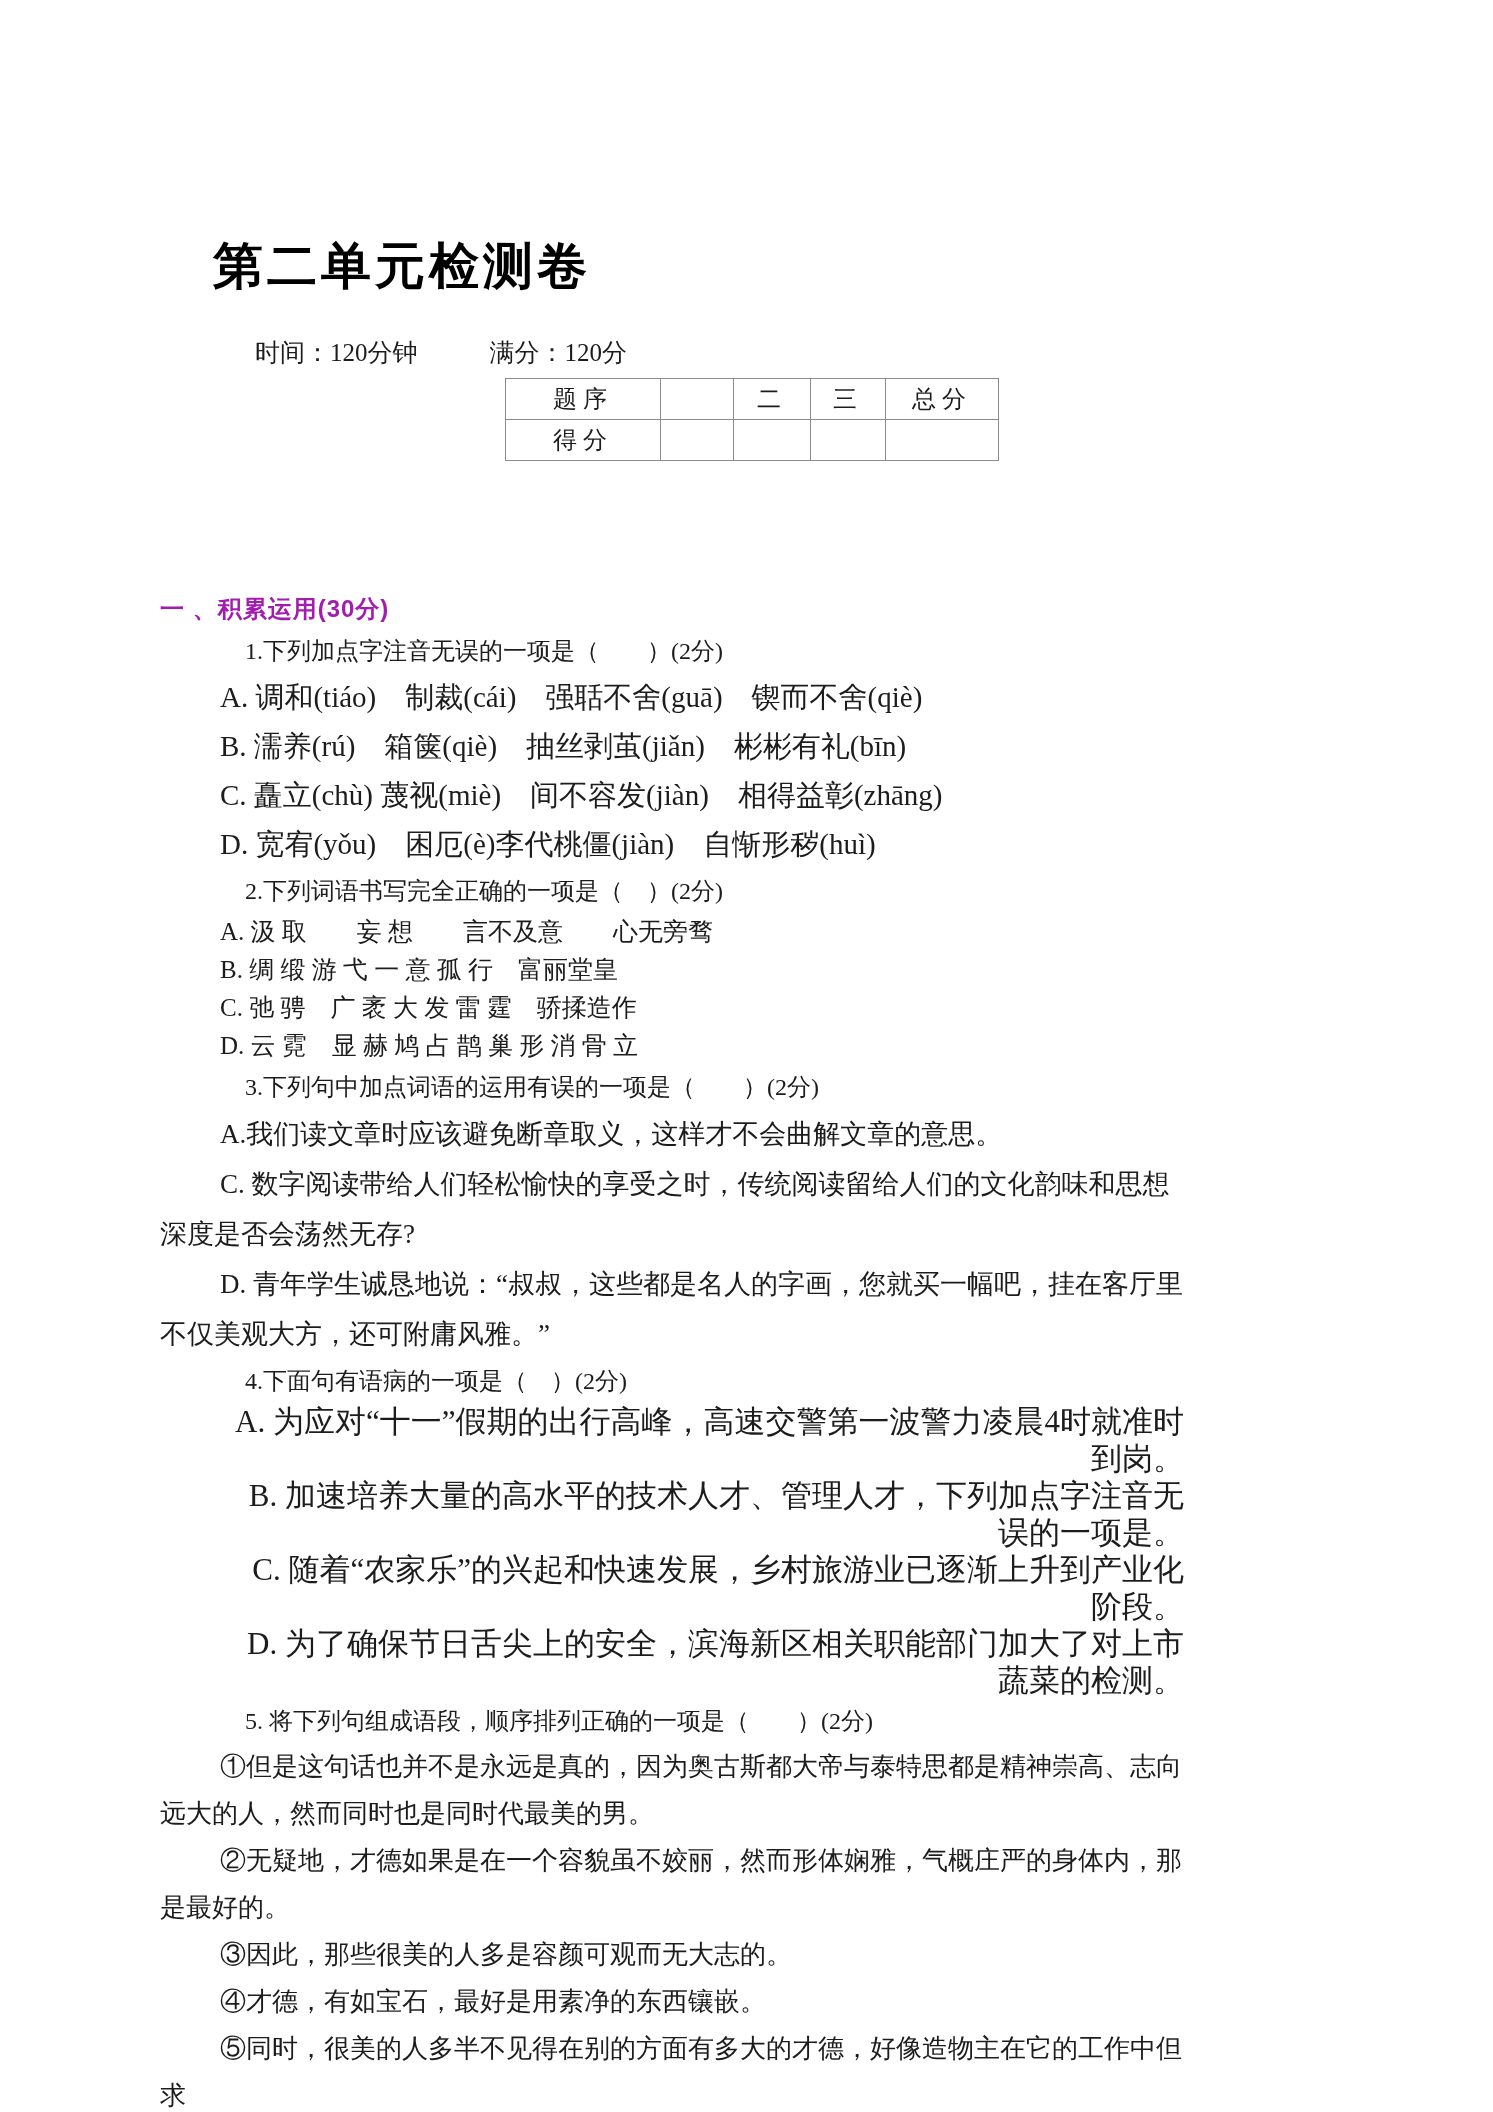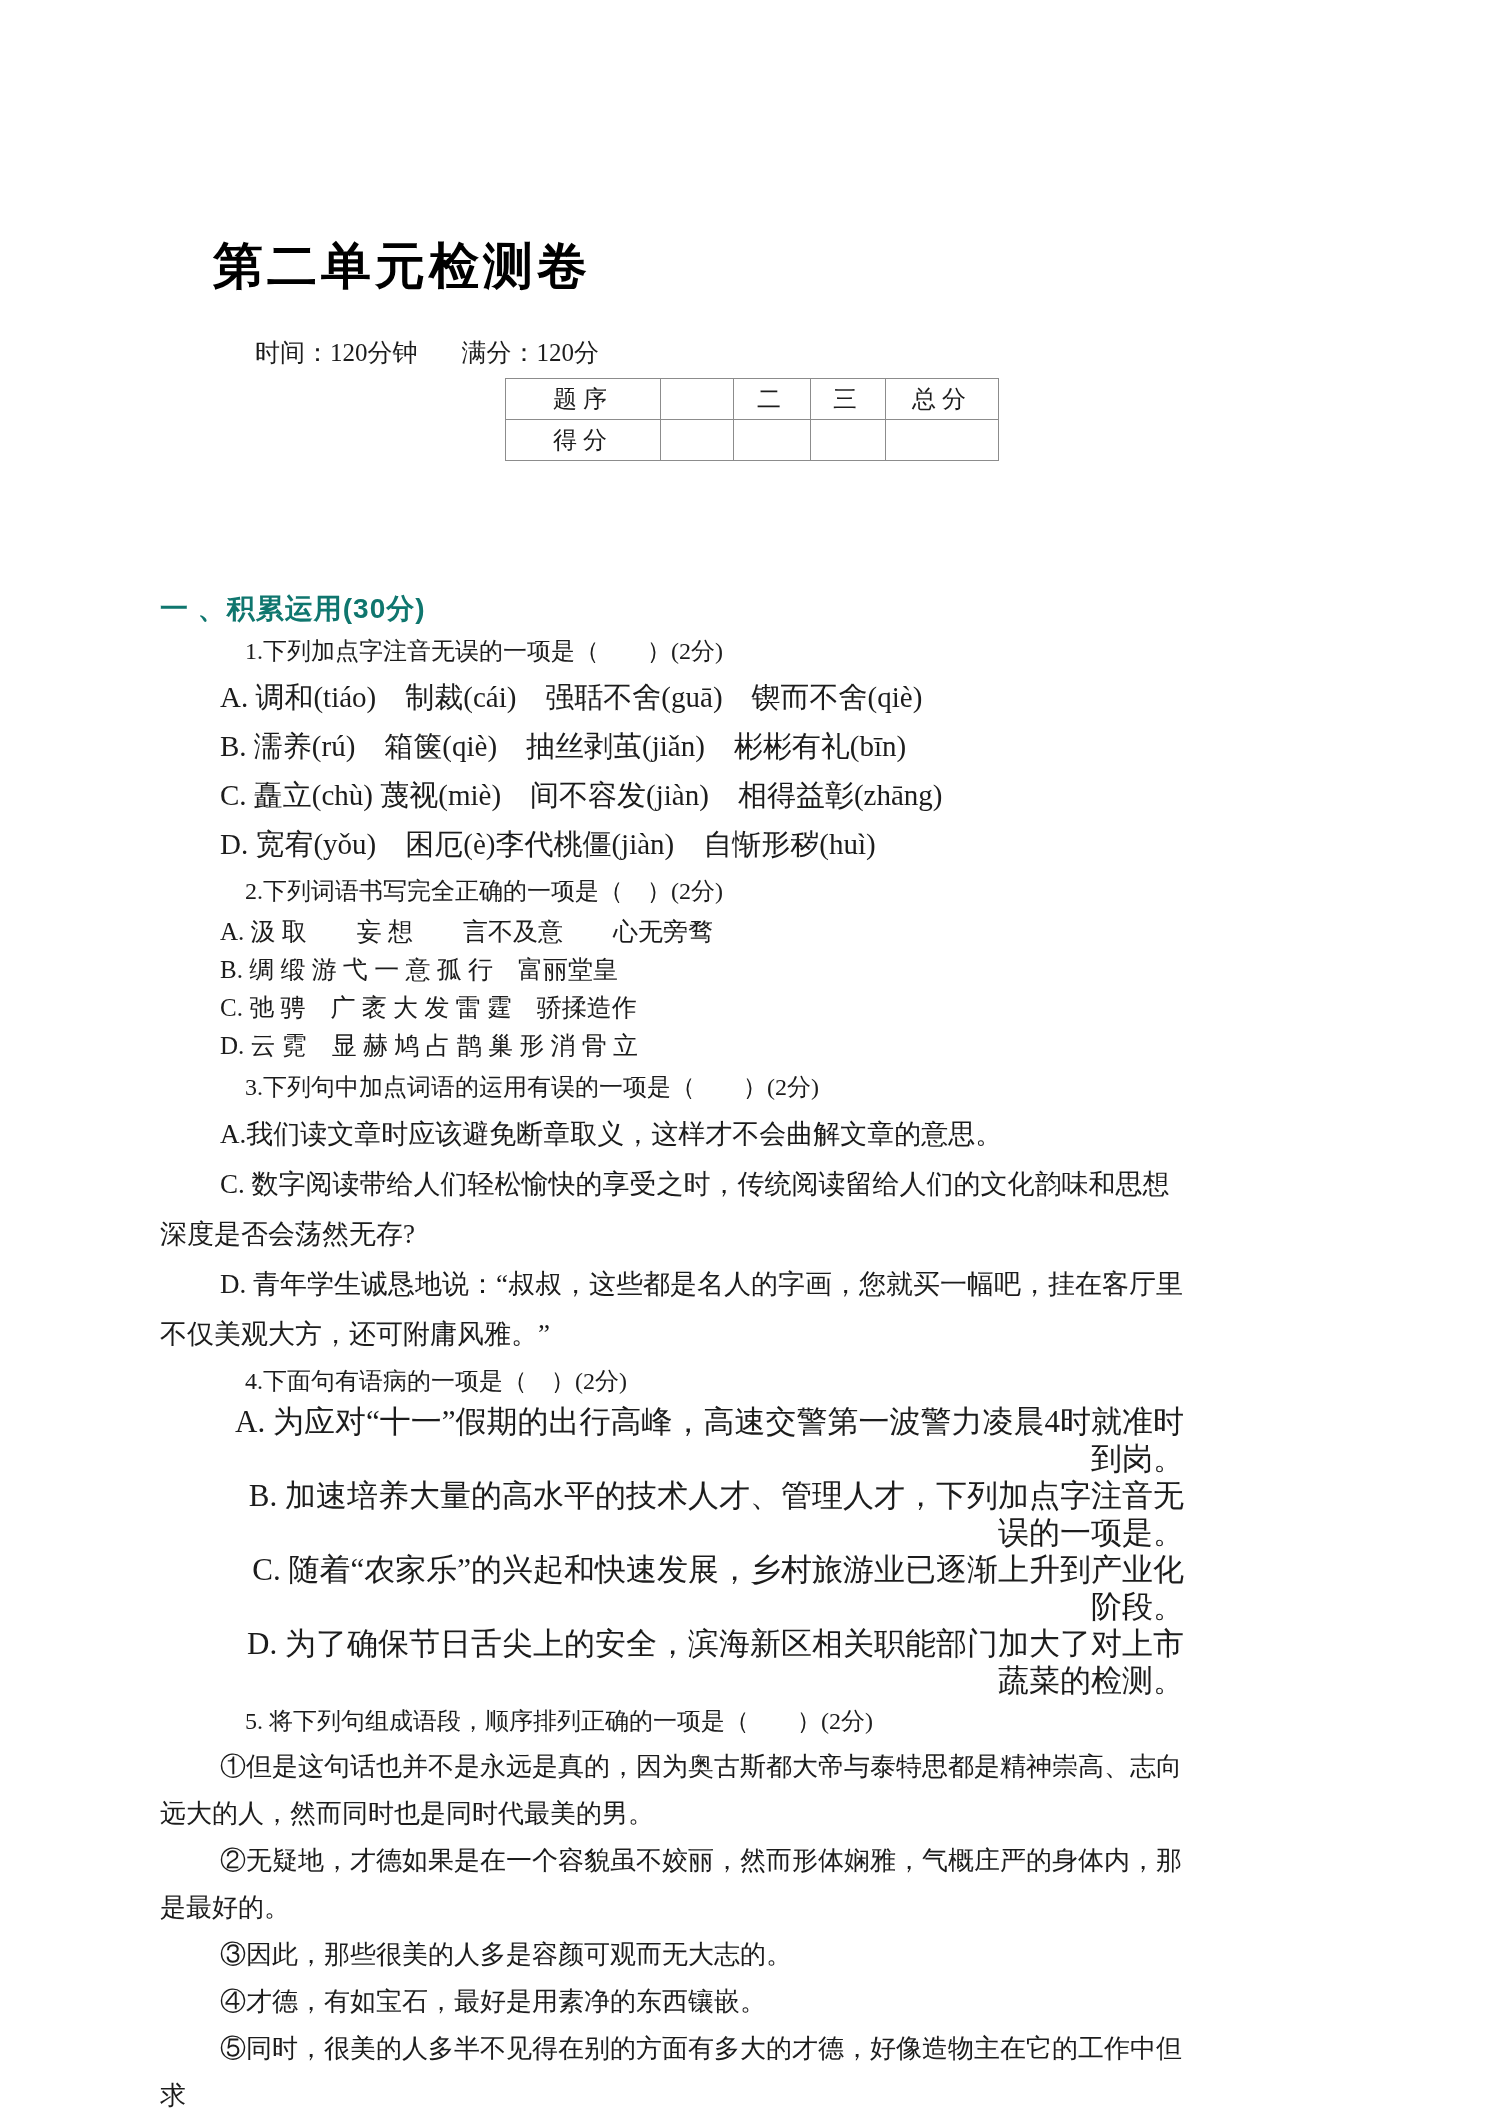--- a/index.html
+++ b/index.html
@@ -23,21 +23,21 @@
     padding: 238px 0 0 213px;
     font-size: 50px;
     line-height: 56px;
     font-weight: 700;
     letter-spacing: 4px;
     color: #000;
     font-family: "Liberation Serif", serif;
   }
   .meta-row {
     display: flex;
-    gap: 44px;
+    gap: 72px;
     margin: 44px 0 0 255px;
     font-size: 25px;
     line-height: 30px;
   }
   .score-table {
     border-collapse: collapse;
     margin: 10px 0 0 505px;
     table-layout: fixed;
   }
   .score-table td {
@@ -54,25 +54,25 @@
   .score-table td.c2 { width: 77px; }
   .score-table td.c3 { width: 75px; }
   .score-table td.c4 { width: 113px; }
   .content {
     margin-top: 128px;
     padding: 0 150px 0 160px;
   }
   .content p { margin: 0; }
   .section-heading {
     margin: 0 0 6px 78px;
-    font-size: 28px;
+    font-size: 24px;
     line-height: 40px;
     font-weight: 700;
     letter-spacing: 1px;
-    color: #0f766e;
+    color: #a21caf;
     font-family: "Liberation Sans", sans-serif;
   }
   .stem {
     font-size: 24px;
     line-height: 44px;
     text-indent: 85px;
   }
   .opt-q1 {
     font-size: 29px;
     line-height: 49px;

